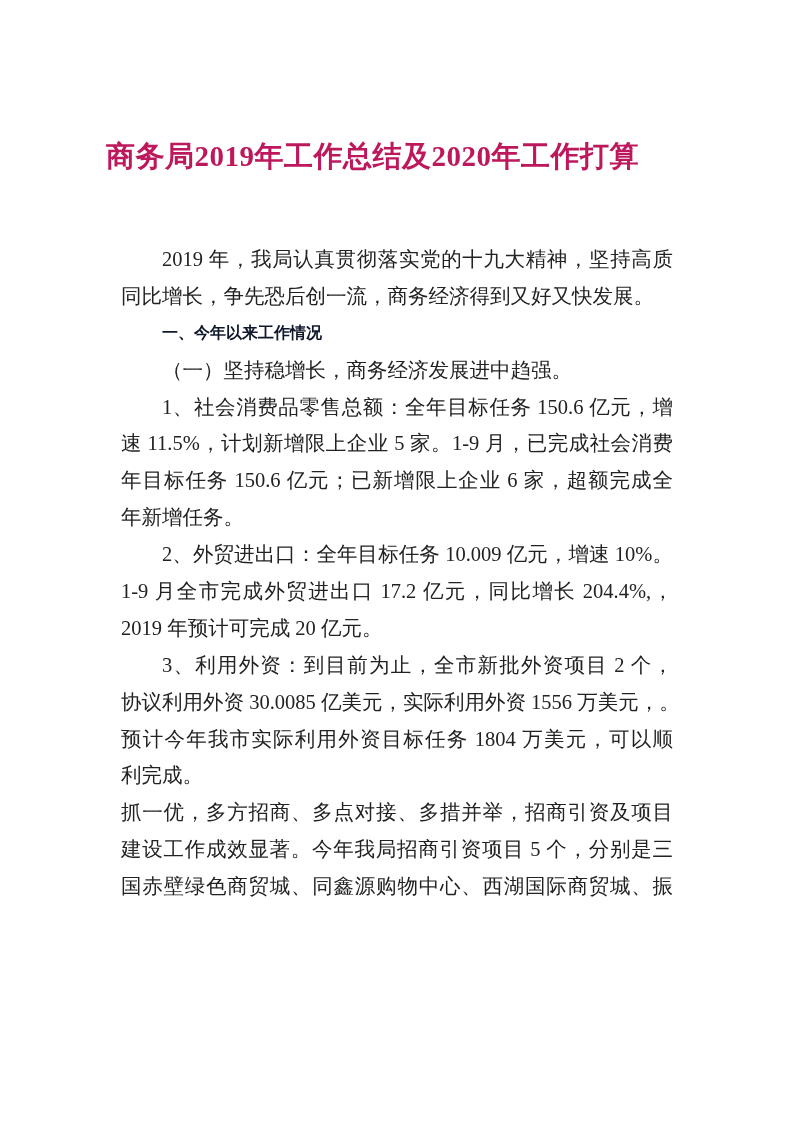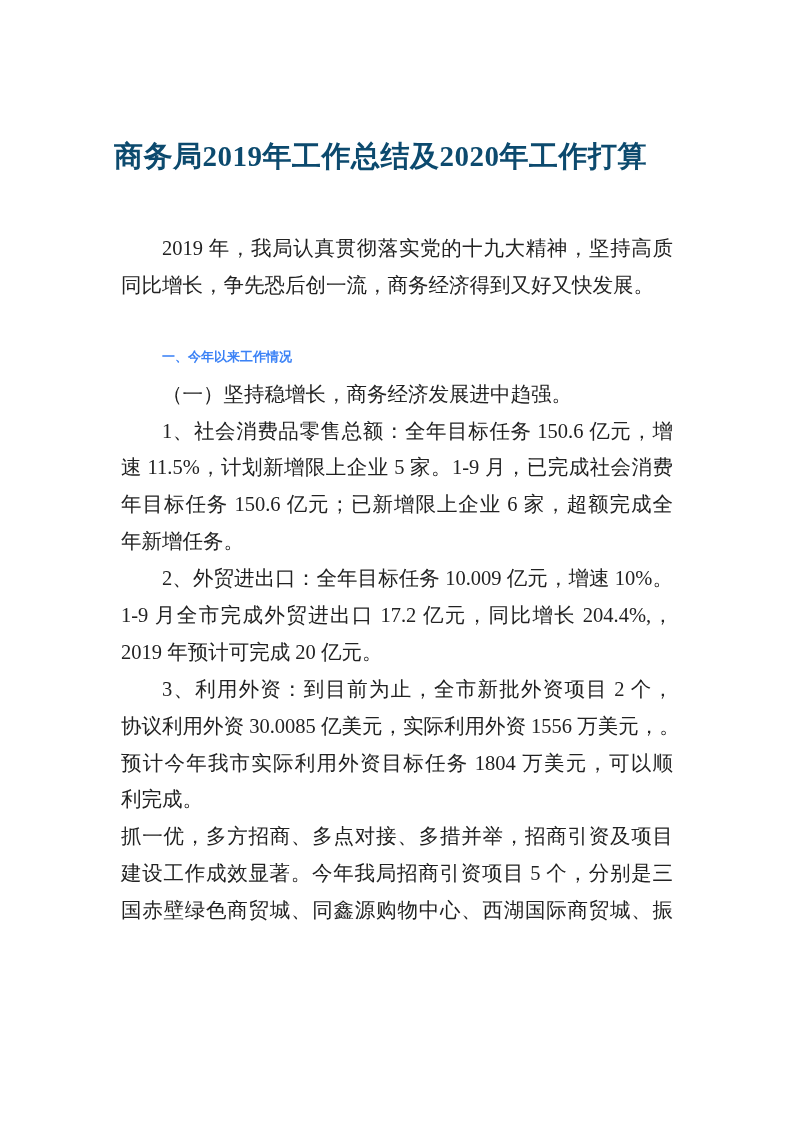--- a/index.html
+++ b/index.html
@@ -17,35 +17,35 @@
     }
     .page {
       position: absolute;
       left: 0; top: 0;
       width: 793px;
       height: 1122px;
       background: #ffffff;
     }
     .title {
       position: absolute;
-      left: 12px;
+      left: 4px;
       top: 137px;
       width: 737px;
       text-align: center;
       font-family: "Liberation Serif", "DejaVu Serif", serif;
       font-weight: bold;
       font-size: 29px;
       letter-spacing: 0.5px;
-      color: #0c4a6e;
+      color: #be185d;
       white-space: nowrap;
     }
     .body-lines {
       position: absolute;
       left: 121px;
-      top: 230px;
+      top: 241px;
       width: 552px;
     }
     .line {
       height: 36.9px;
       line-height: 36.9px;
       font-size: 20.5px;
       white-space: nowrap;
       text-align: justify;
       text-align-last: justify;
       color: #222222;
@@ -53,24 +53,23 @@
     }
     .line.last {
       text-align-last: left;
     }
     .line.indent {
       padding-left: 41px;
     }
     .line.heading {
       font-family: "DejaVu Sans", "Liberation Sans", sans-serif;
       font-weight: bold;
-      font-size: 13px;
+      font-size: 16px;
       text-align-last: left;
-      color: #3b82f6;
-      margin-top: 35px;
+      color: #0f172a;
     }
     .line.subheading {
       text-align-last: left;
       font-family: Liberation Serif, serif;
     }
   </style>
 </head>
 <body>
 
 <div class="page">

